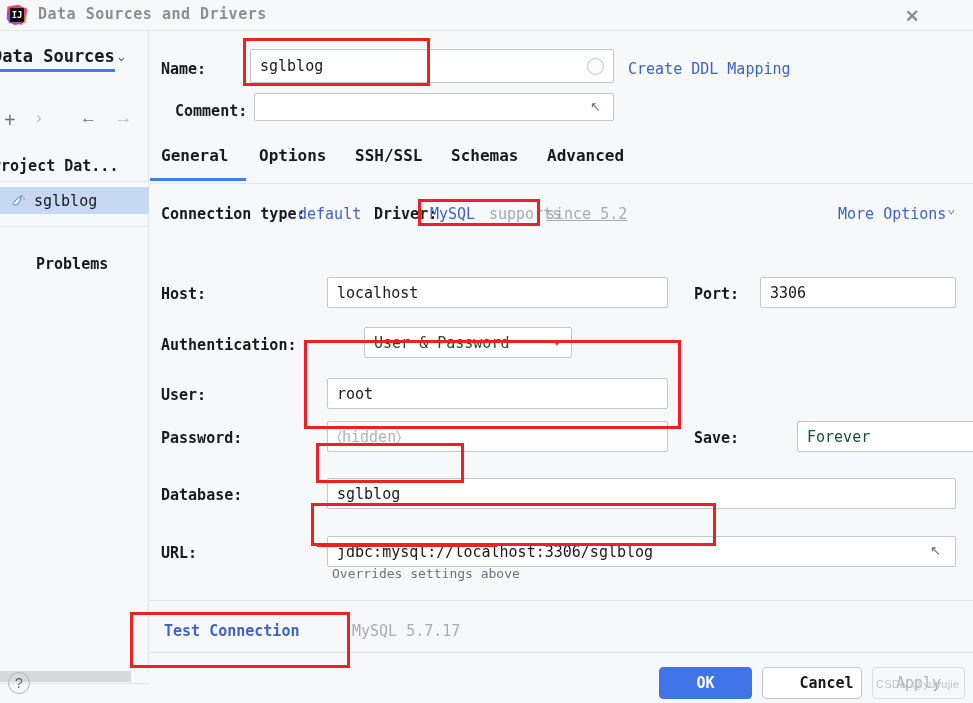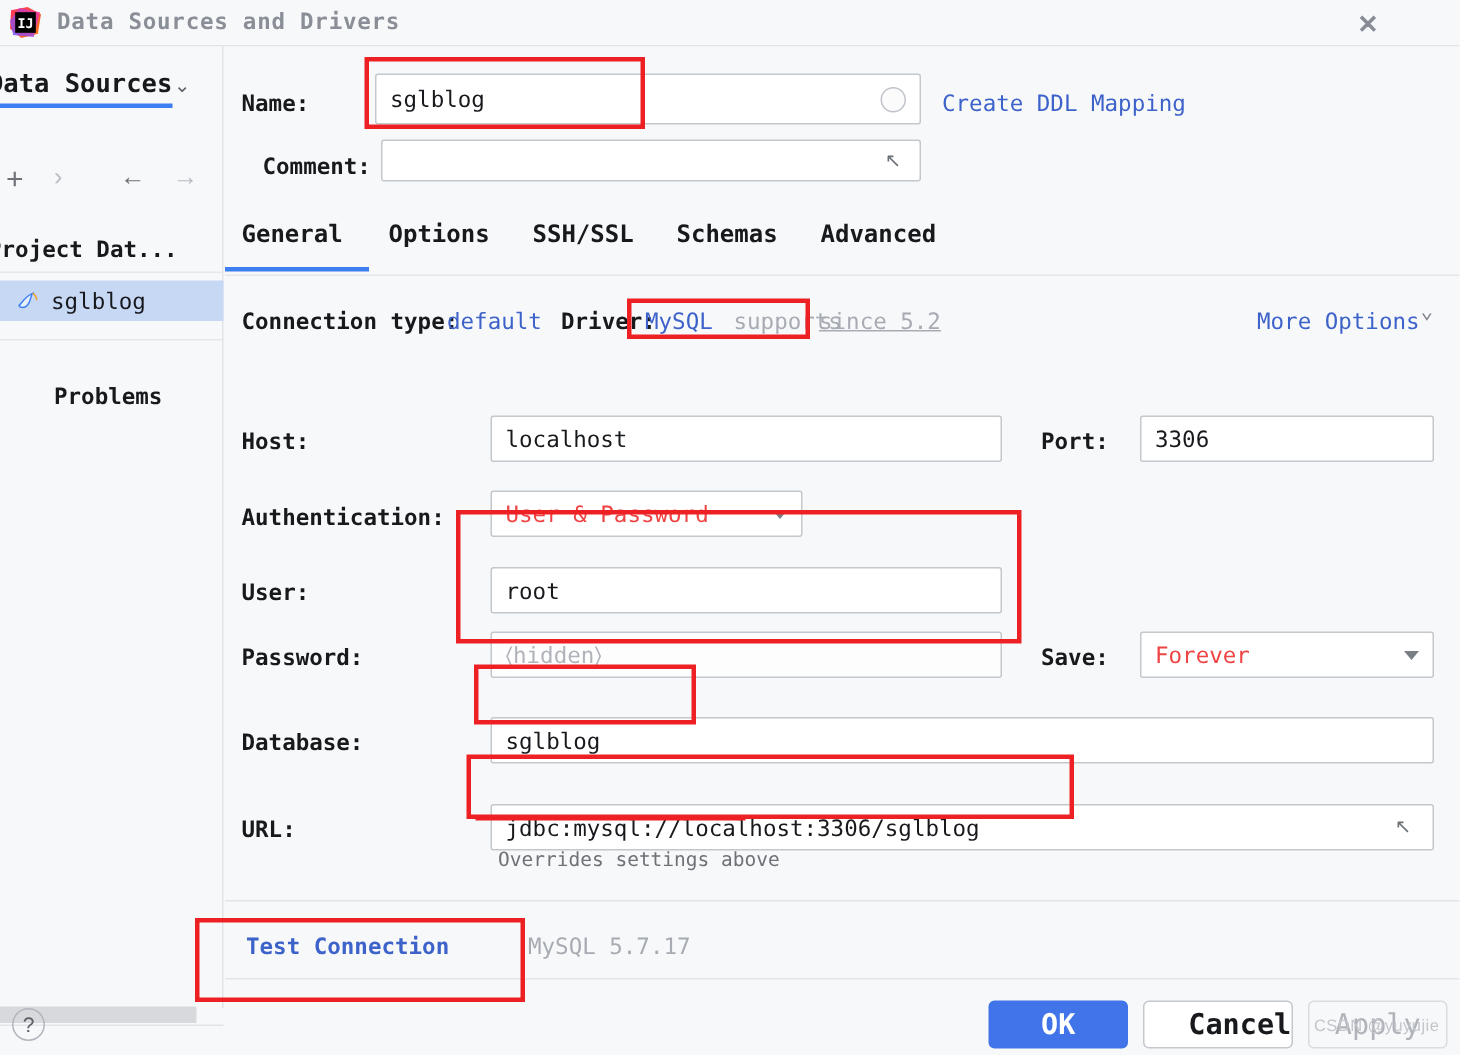--- a/index.html
+++ b/index.html
@@ -126,23 +126,24 @@
     display: flex; align-items: center;
     padding-left: 9px;
     font-family: "DejaVu Sans Mono", "Liberation Mono", monospace;
   }
   .field.ph { color: #b0b4ba; }
   .field.readonly { background: #fdfdfe; text-align: right; }
 
   .combo {
     position: absolute; background: #ffffff;
     border: 1px solid #c4c7cc; border-radius: 2px;
-    font-size: 15px; color: #ef4444;
+    font-size: 15px; color: #14532d;
     display: flex; align-items: center; padding-left: 9px;
     cursor: pointer;
+    margin-left: 37px;
   }
   .combo .arrow {
     position: absolute; right: 9px; top: 50%;
     transform: translateY(-50%);
     width: 0; height: 0;
     border-left: 5px solid transparent;
     border-right: 5px solid transparent;
     border-top: 6px solid #7a7e85;
   }
 
@@ -196,21 +197,21 @@
   }
   .mysql-ver {
     position: absolute; left: 352px; top: 622px;
     font-size: 15px; color: #a7abb2;
   }
 
   
   .btn {
     position: absolute; top: 667px; height: 32px;
     display: flex; align-items: center; justify-content: center;
-    font-size: 19px; border-radius: 4px; cursor: pointer;
+    font-size: 15px; border-radius: 4px; cursor: pointer;
     font-family: "DejaVu Sans Mono", "Liberation Mono", monospace;
   }
   .btn.primary { background: #4074e8; color: #ffffff; border: 1px solid #4074e8;
     font-weight: bold; }
   .btn.normal { background: #ffffff; color: #17191c; border: 1px solid #c4c7cc;
     font-weight: bold; }
   .btn.disabled { background: #f7f8fa; color: #b0b4ba; border: 1px solid #d9dce0; }
 
   .watermark {
     position: absolute; left: 876px; top: 678px;

